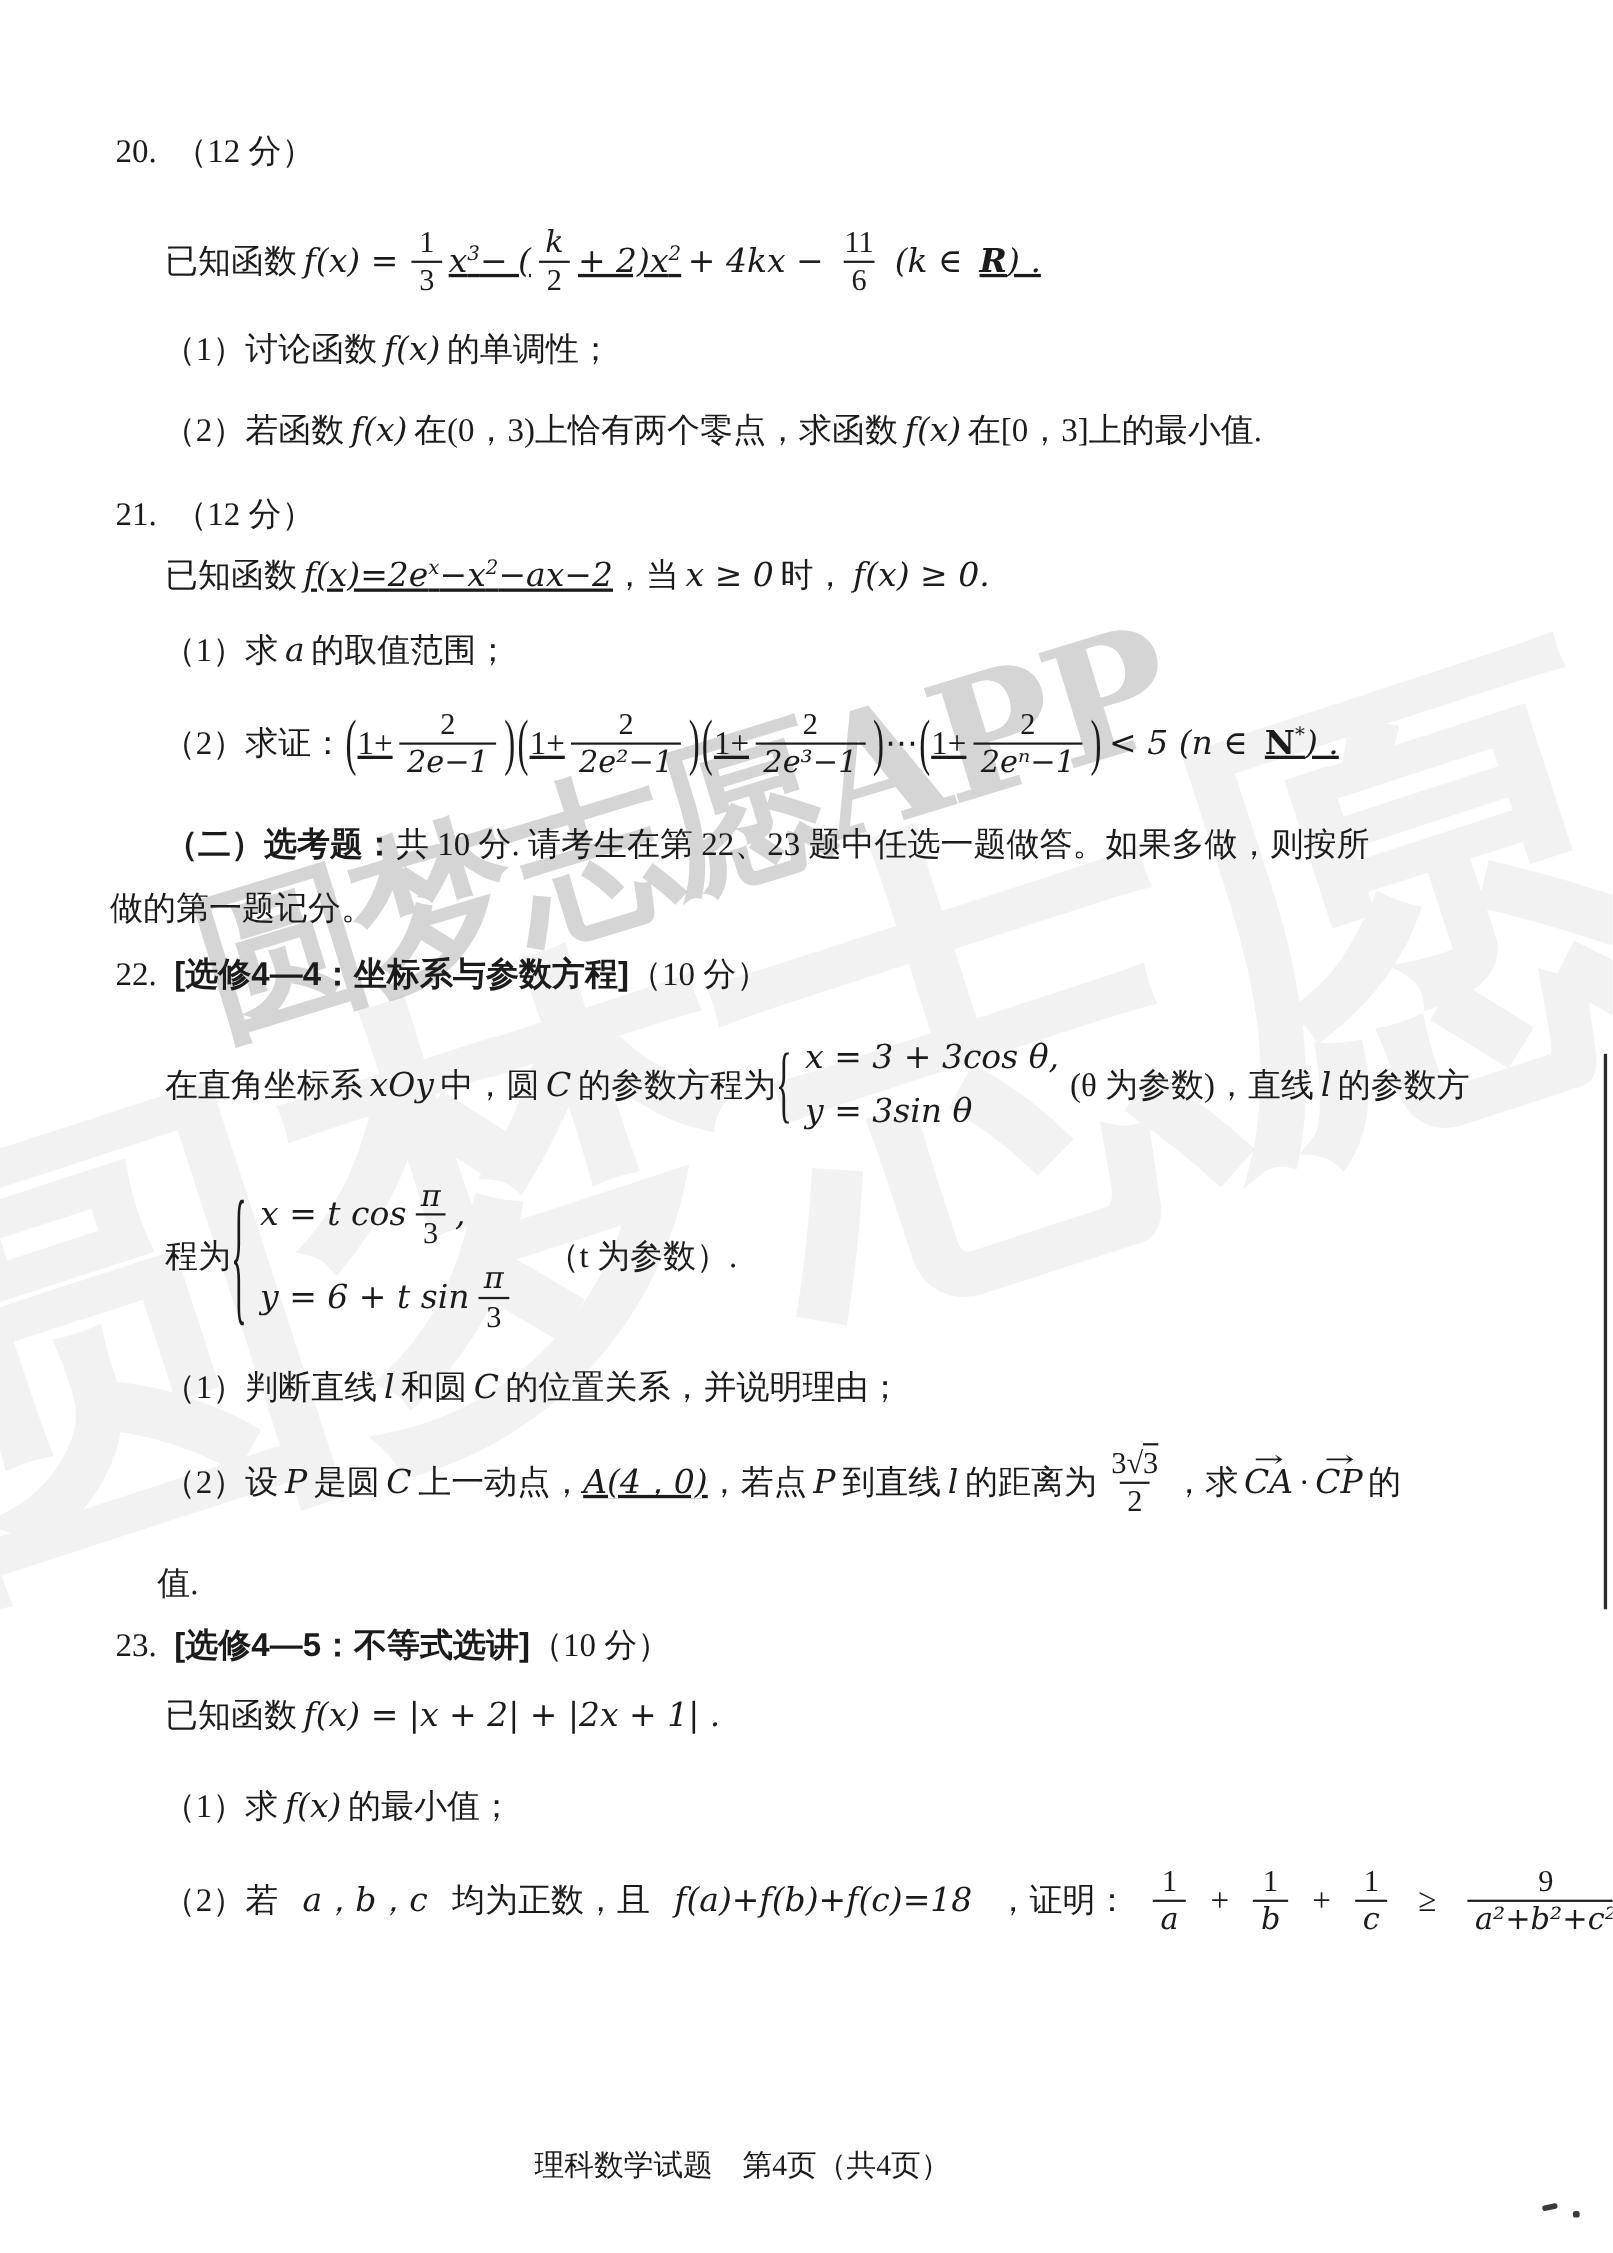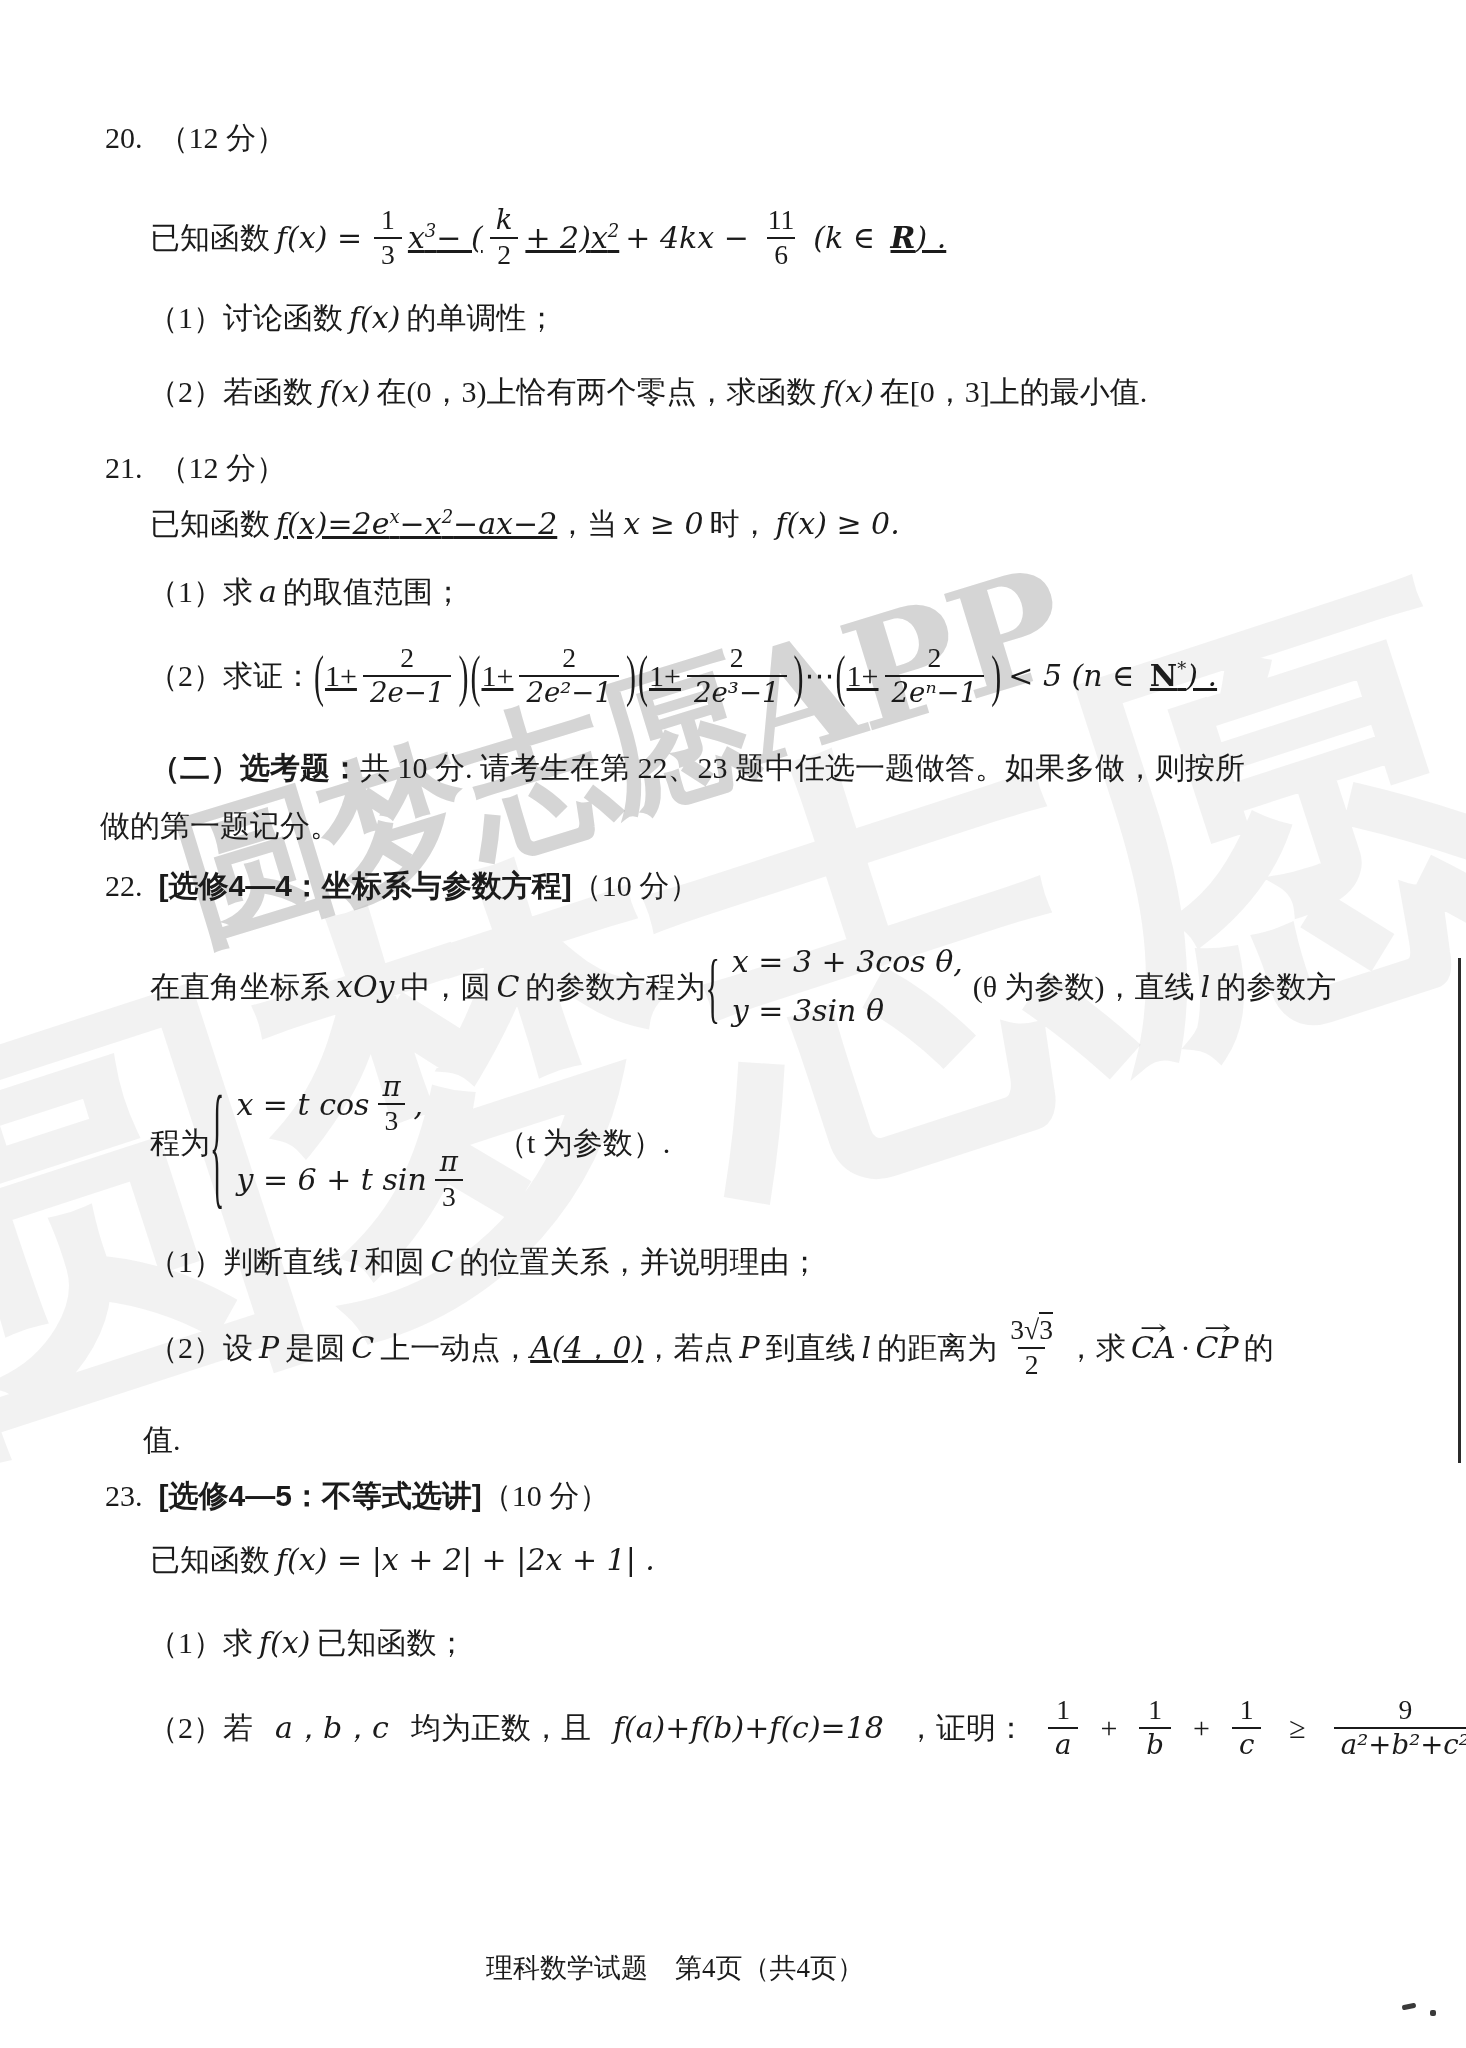--- a/index.html
+++ b/index.html
@@ -203,21 +203,21 @@
 </div>
 
 <div class="line" style="left:150px;top:1540px;">
   <span class="cn">已知函数</span>
   <span class="mt">f(x) = |x + 2| + |2x + 1| .</span>
 </div>
 
 <div class="line" style="left:148px;top:1623px;">
   <span class="cn">（1）求</span>
   <span class="mt">f(x)</span>
-  <span class="cn">已知函数；</span>
+  <span class="cn">的最小值；</span>
 </div>
 
 <div class="line" style="left:148px;top:1685px;height:85px;gap:16px;">
   <span class="cn">（2）若</span>
   <span class="mt">a，b，c</span>
   <span class="cn">均为正数，且</span>
   <span class="mt">f(a)+f(b)+f(c)=18</span>
   <span class="cn">，证明：</span>
   <span class="frac"><span class="fn">1</span><span class="fd fit">a</span></span>
   <span class="cn">+</span>

